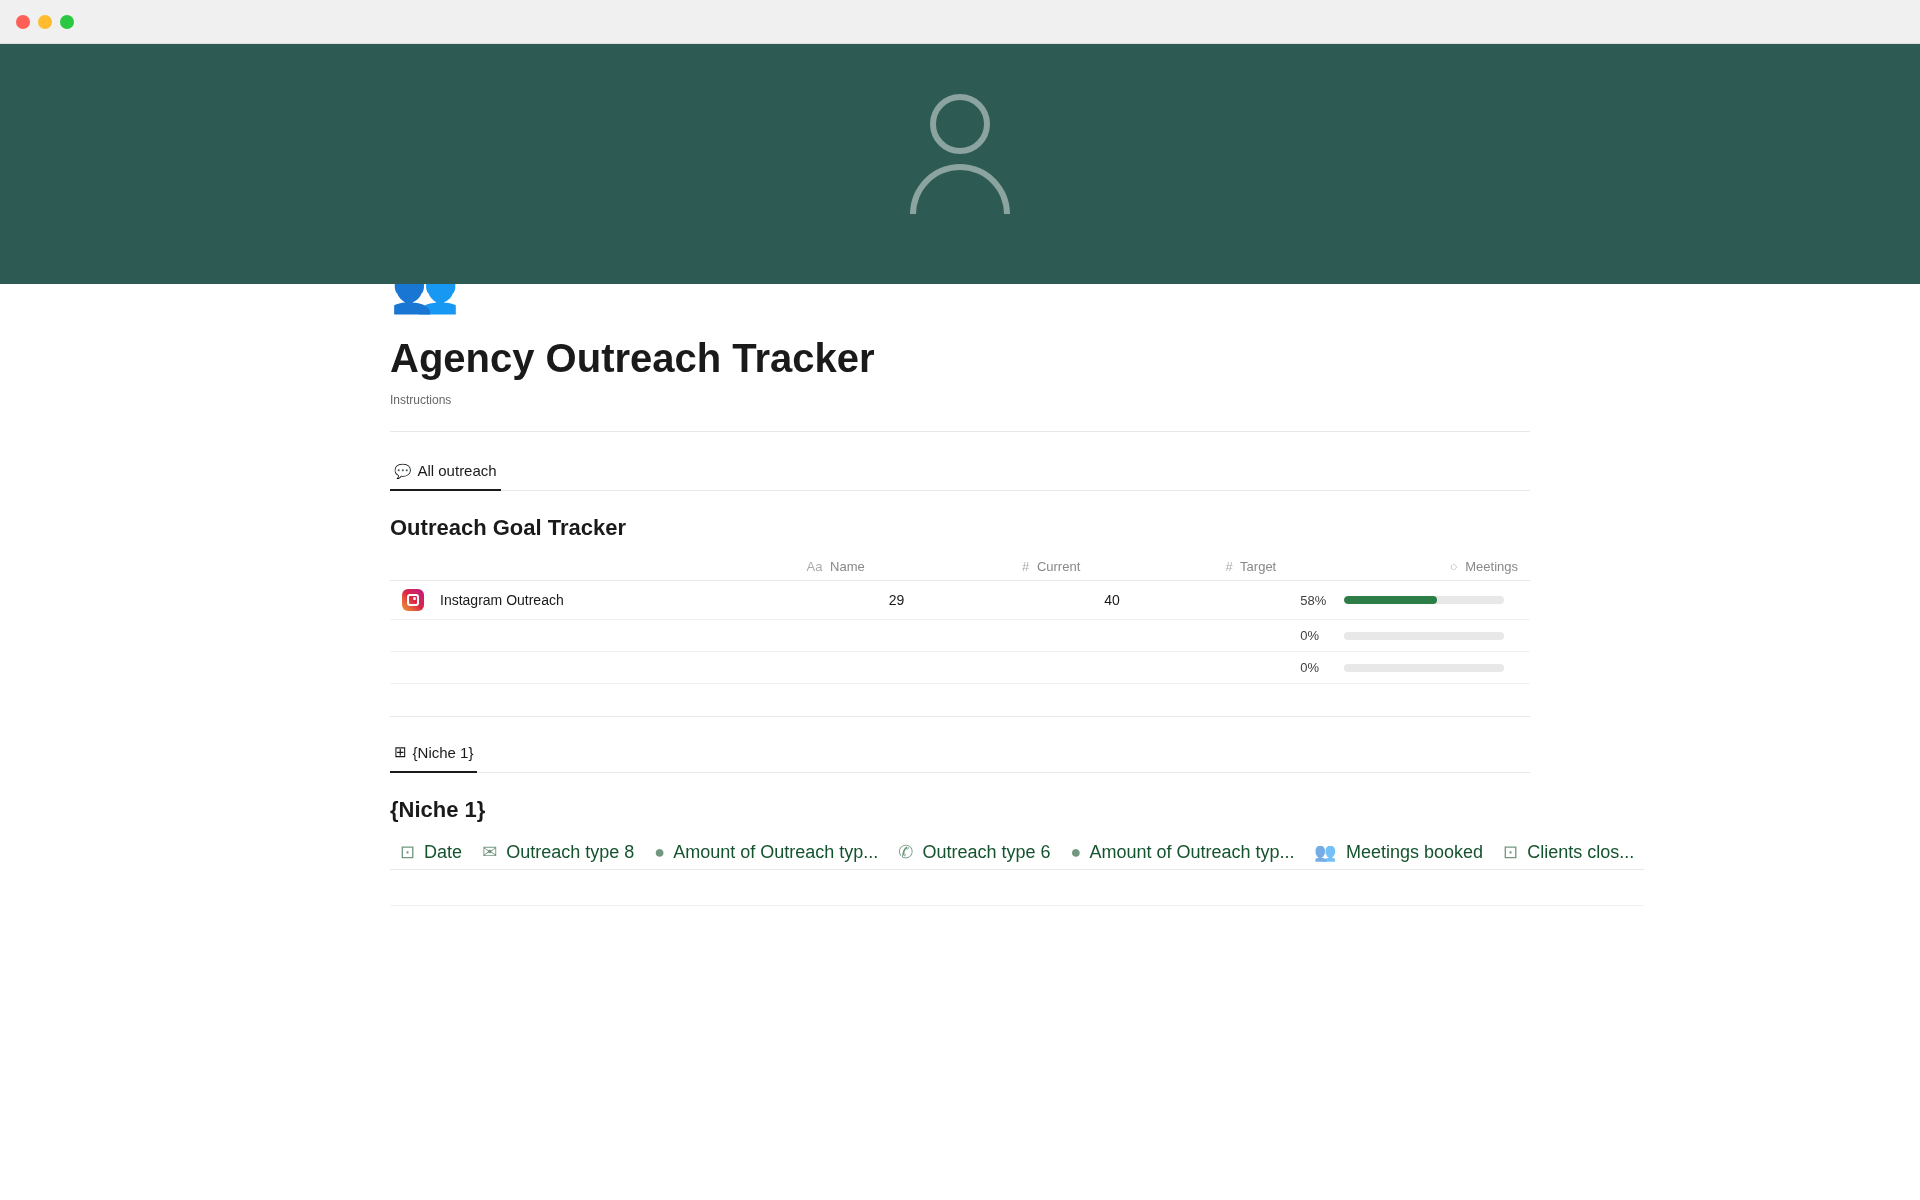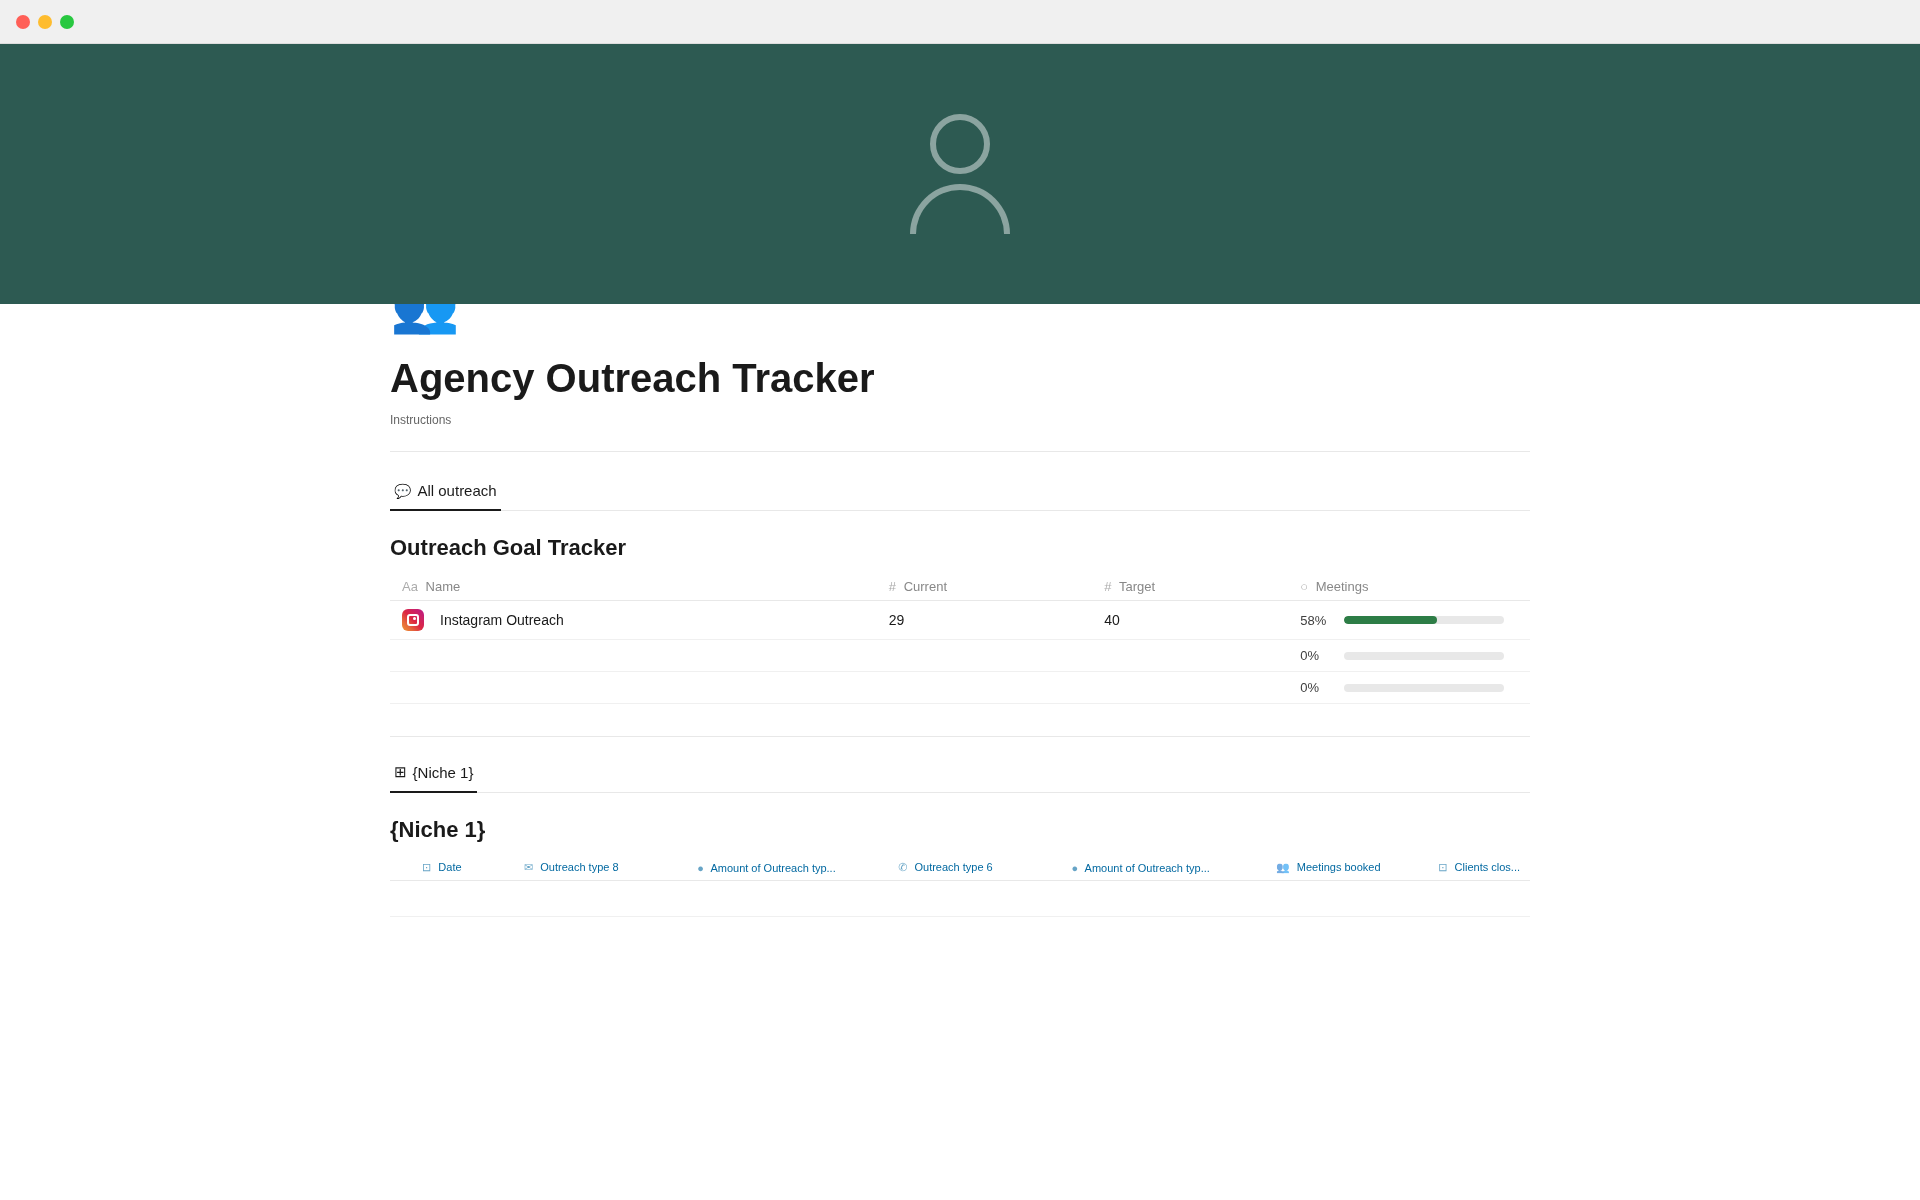--- a/index.html
+++ b/index.html
@@ -18,21 +18,21 @@
     }
     .traffic-light {
       width: 14px; height: 14px; border-radius: 50%; cursor: pointer;
     }
     .traffic-close { background: #ff5f57; }
     .traffic-minimize { background: #febc2e; }
     .traffic-maximize { background: #28c840; }
 
     
     .main-content {
-      margin-top: 44px;
+      margin-top: 24px;
     }
 
     
     .hero-banner {
       background: #2d5a52;
       height: 260px;
       display: flex;
       align-items: center;
       justify-content: center;
       position: relative;
@@ -135,21 +135,21 @@
     }
 
     
     .tracker-table {
       width: 100%;
       border-collapse: collapse;
       font-size: 14px;
     }
 
     .tracker-table th {
-      text-align: left;
+      text-align: right;
       color: #888;
       font-weight: 400;
       font-size: 13px;
       padding: 6px 12px;
       border-bottom: 1px solid #e8e8e8;
     }
 
     .tracker-table th .th-icon {
       margin-right: 4px;
       opacity: 0.7;
@@ -258,23 +258,23 @@
     
     .niche-table {
       width: 100%;
       border-collapse: collapse;
       font-size: 14px;
       margin-top: 12px;
     }
 
     .niche-table th {
       text-align: right;
-      color: #0369a1;
+      color: #14532d;
       font-weight: 400;
-      font-size: 11px;
+      font-size: 18px;
       padding: 6px 10px;
       border-bottom: 1px solid #e8e8e8;
       white-space: nowrap;
     }
 
     .niche-table td {
       padding: 8px 10px;
       border-bottom: 1px solid #f0f0f0;
       color: #1a1a1a;
       font-size: 14px;

